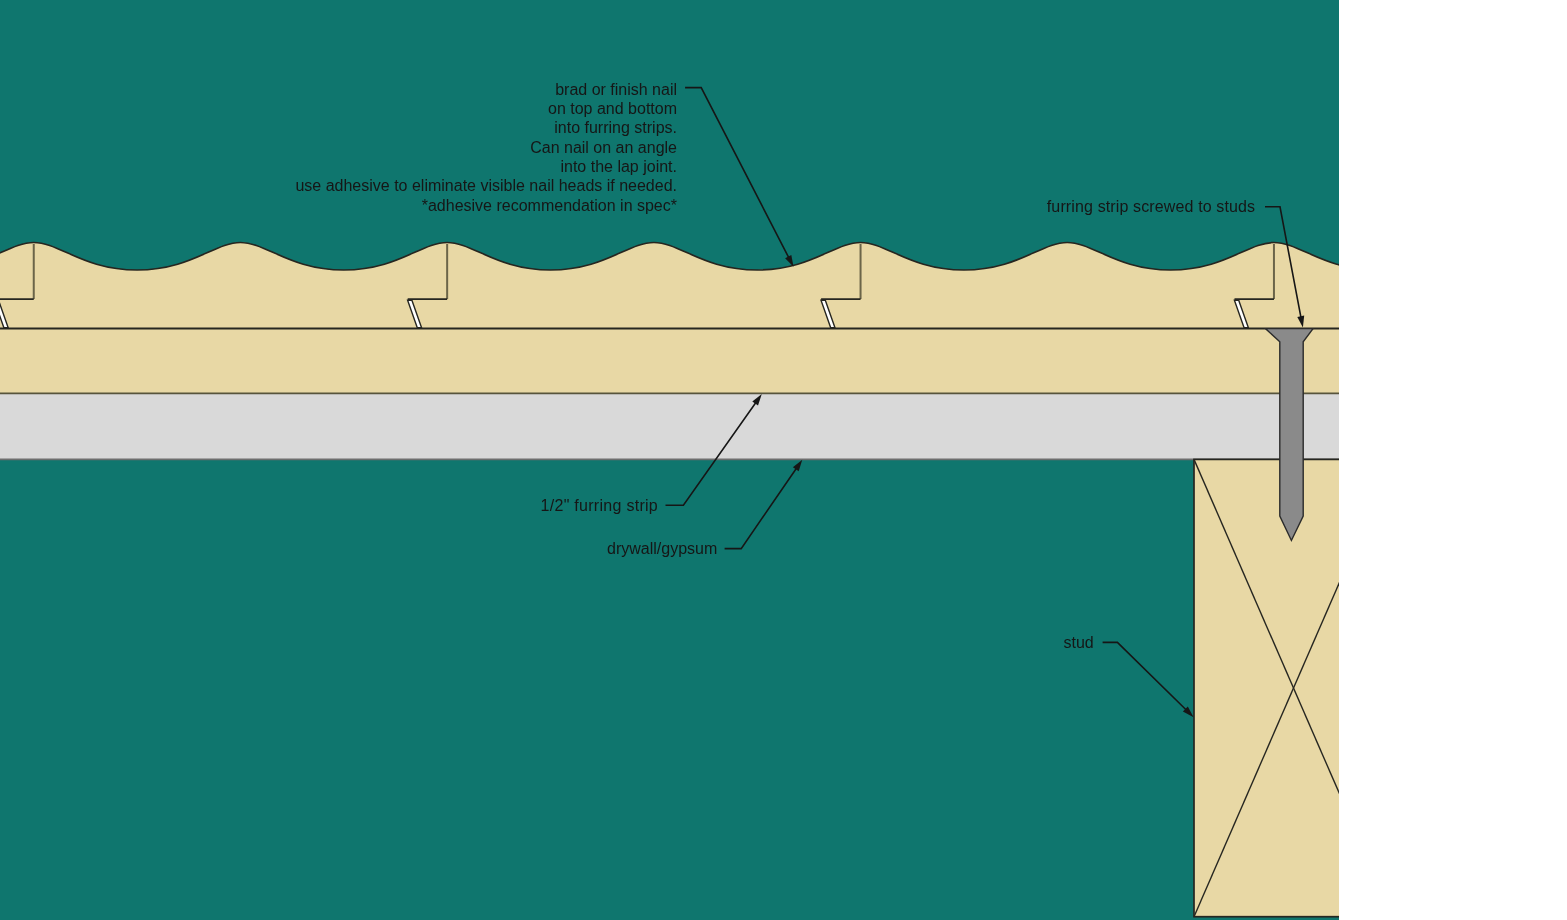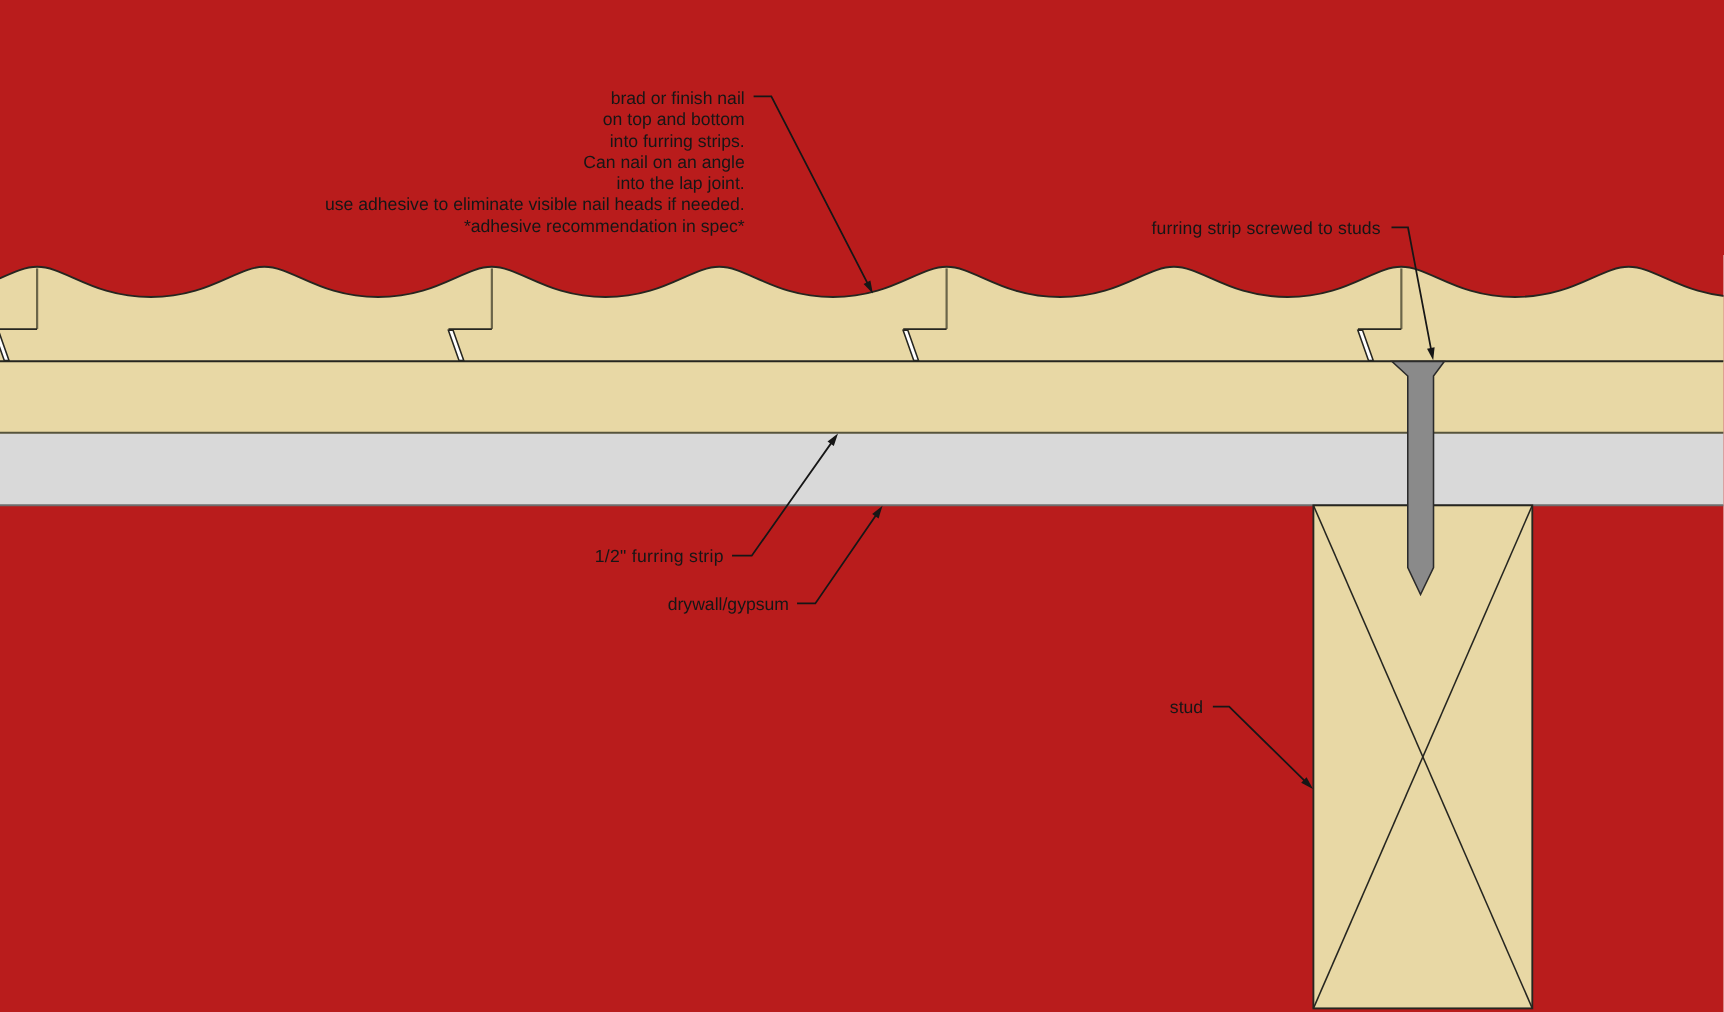--- a/index.html
+++ b/index.html
@@ -1,16 +1,16 @@
 <!DOCTYPE html>
 <html><head>
 <meta charset="utf-8">
 <style>
   html,body{margin:0;padding:0;background:#ffffff;}
-  .page{position:relative;width:1567px;height:920px;background:#b91c1c;overflow:hidden;
+  .page{position:relative;width:1339px;height:920px;background:#0f766e;overflow:hidden;
         font-family:"Liberation Sans",sans-serif;}
   svg{position:absolute;left:0;top:0;}
   text{fill:#161616;font-family:"Liberation Sans",sans-serif;font-size:16px;}
 </style>
 </head>
 <body>
 <div class="page">
 <svg width="1567" height="920" viewBox="0 0 1567 920">
 
   <rect x="0" y="393.4" width="1567" height="66" fill="#d9d9d9"></rect>

